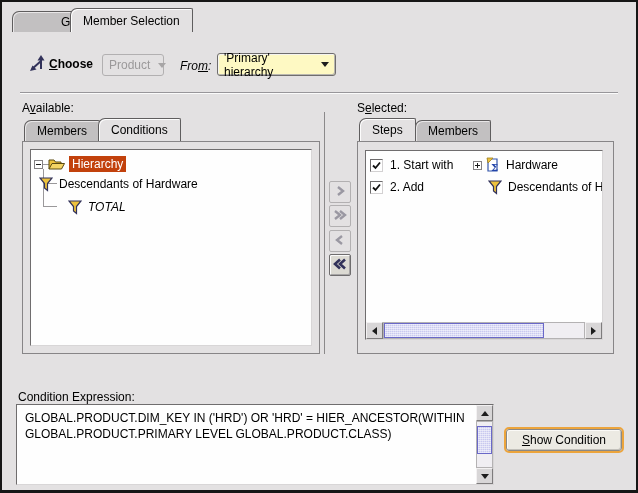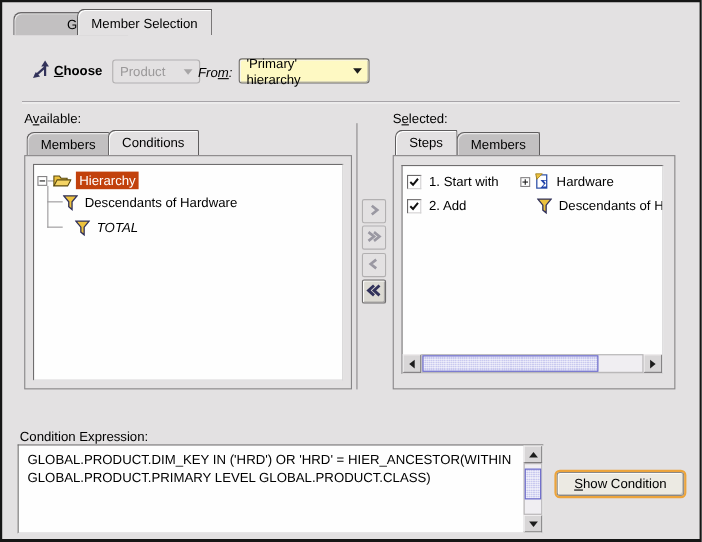--- a/index.html
+++ b/index.html
@@ -91,21 +91,21 @@
       <g stroke="#32325a" stroke-width="2" fill="none">
         <path d="M13 15 V5"></path>
         <path d="M13 7 L4 15"></path>
       </g>
       <path d="M13 1 L9.5 6.5 H16.5 Z" fill="#32325a"></path>
       <path d="M2 17 L8.5 15.5 L4.5 11.5 Z" fill="#32325a"></path>
     </svg>
   </span>
   <div class="abs" style="left:47px; top:55px; font-weight:bold;"><span></span><u>C</u><span>hoose</span></div>
 
-  <div class="combo disabled" style="left:100px; top:52px; width:80px; height:22px;">
+  <div class="combo disabled" style="left:100px; top:52px; width:62px; height:22px;">
     <span>Product</span>
     <span class="carat gray"></span>
   </div>
 
   <div class="abs" style="left:178px; top:57px;font-style:italic;"><span>Fro</span><u>m</u><span>:</span></div>
 
   <div class="combo enabled speckle" style="left:215px; top:51px; width:119px; height:23px;">
     <span>'Primary' hierarchy</span>
     <span class="carat dark"></span>
   </div>
@@ -138,21 +138,21 @@
       <span>
         <svg width="17" height="14" viewBox="0 0 17 14" style="display:block;">
           <path d="M1 12 V3 h5 l1.5 2 H13 v2" fill="#edc23e" stroke="#5a4a10" stroke-width="1"></path>
           <path d="M1 12 L4 6.5 h12.5 L13.5 12 Z" fill="#f4d464" stroke="#5a4a10" stroke-width="1"></path>
         </svg>
       </span>
       <span style="width:4px;"></span>
       <span class="sel-label">Hierarchy</span>
     </div>
 
-    <div class="trow" style="left:26px; top:25px;">
+    <div class="trow" style="left:8px; top:25px;">
       <span>
         <svg width="14" height="15" viewBox="0 0 14 15" style="display:block;">
           <path d="M1 1 h12 l-4.5 5.5 v7 l-3-2.5 v-4.5 Z" fill="#edc23e" stroke="#32325a" stroke-width="1.2"></path>
         </svg>
       </span>
       <span style="width:6px;"></span>
       <span>Descendants of Hardware</span>
     </div>
     <div class="trow" style="left:37px; top:48px;font-style:italic;">
       <span>

